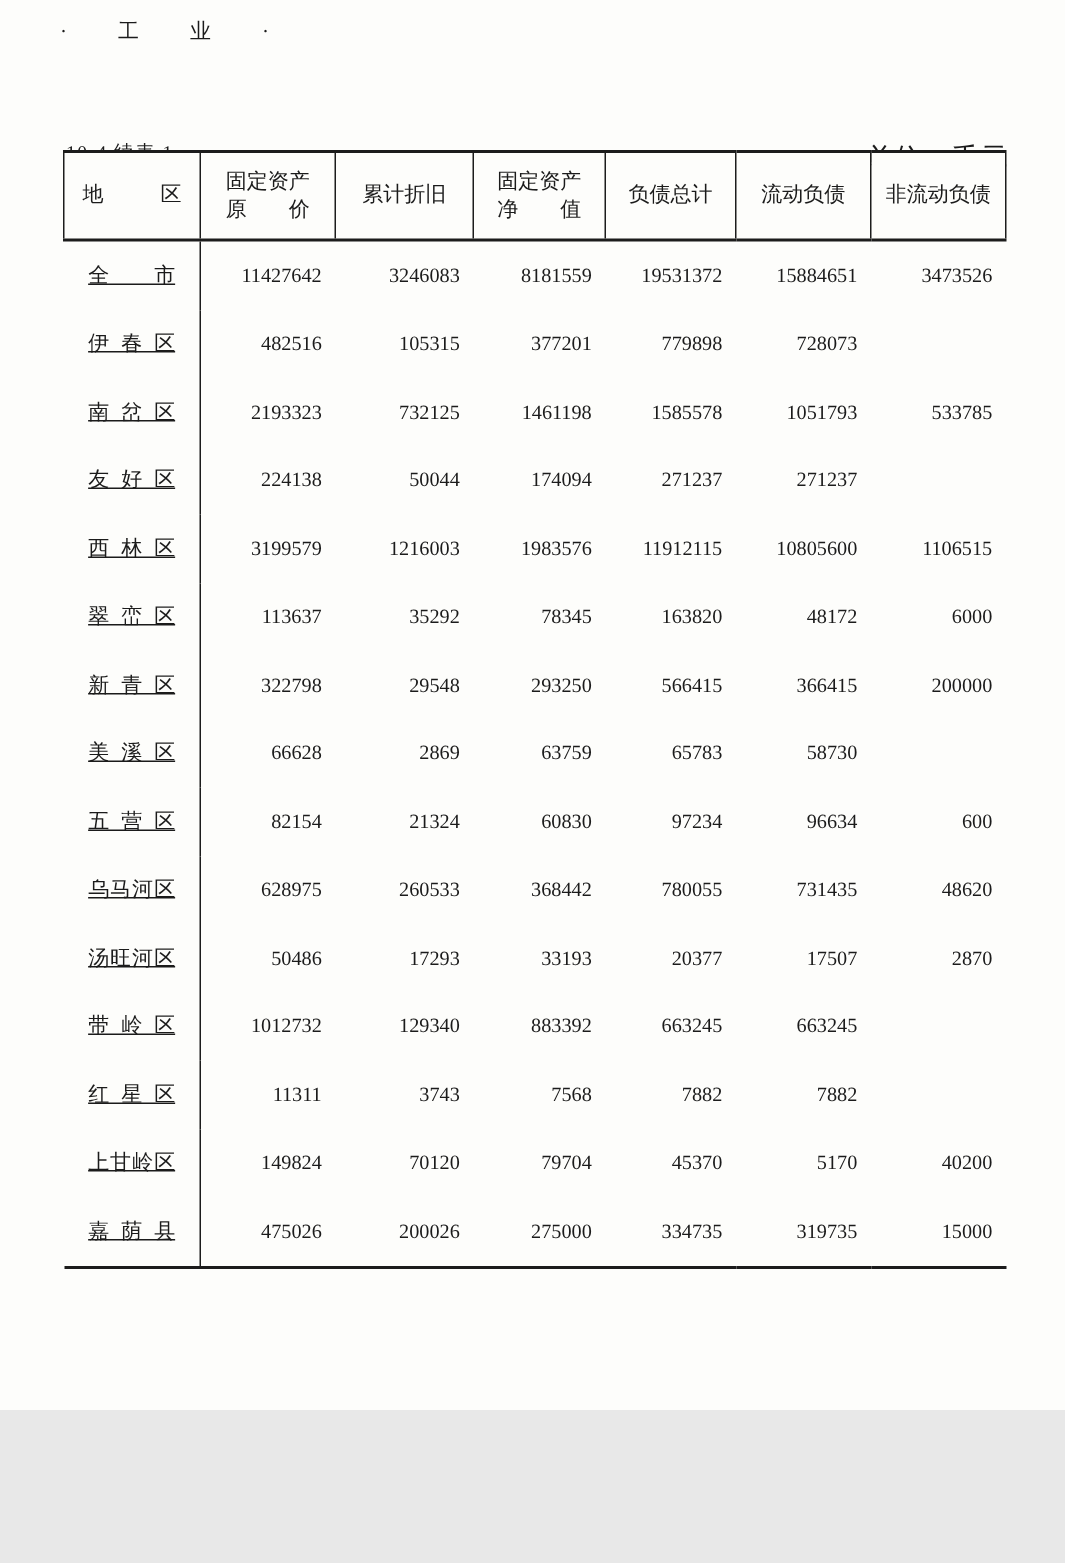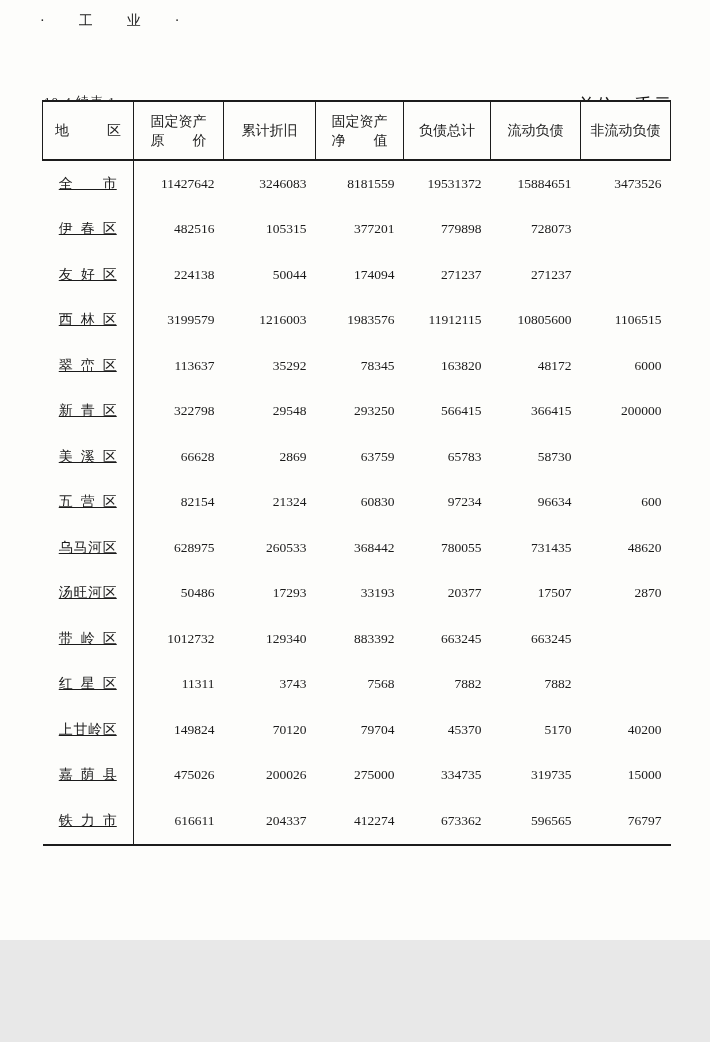--- a/index.html
+++ b/index.html
@@ -169,20 +169,31 @@
             </td>
             <td class="value-cell">482516</td>
             <td class="value-cell">105315</td>
             <td class="value-cell">377201</td>
             <td class="value-cell">779898</td>
             <td class="value-cell">728073</td>
             <td class="value-cell"></td>
           </tr>
           <tr>
             <td class="region-cell">
+              <span class="region-name">南岔区</span>
+            </td>
+            <td class="value-cell">2193323</td>
+            <td class="value-cell">732125</td>
+            <td class="value-cell">1461198</td>
+            <td class="value-cell">1585578</td>
+            <td class="value-cell">1051793</td>
+            <td class="value-cell">533785</td>
+          </tr>
+          <tr>
+            <td class="region-cell">
               <span class="region-name">友好区</span>
             </td>
             <td class="value-cell">224138</td>
             <td class="value-cell">50044</td>
             <td class="value-cell">174094</td>
             <td class="value-cell">271237</td>
             <td class="value-cell">271237</td>
             <td class="value-cell"></td>
           </tr>
           <tr>
@@ -299,30 +310,19 @@
             <td class="region-cell">
               <span class="region-name">嘉荫县</span>
             </td>
             <td class="value-cell">475026</td>
             <td class="value-cell">200026</td>
             <td class="value-cell">275000</td>
             <td class="value-cell">334735</td>
             <td class="value-cell">319735</td>
             <td class="value-cell">15000</td>
           </tr>
-          <tr>
-            <td class="region-cell">
-              <span class="region-name">铁力市</span>
-            </td>
-            <td class="value-cell">616611</td>
-            <td class="value-cell">204337</td>
-            <td class="value-cell">412274</td>
-            <td class="value-cell">673362</td>
-            <td class="value-cell">596565</td>
-            <td class="value-cell">76797</td>
-          </tr>
         </tbody>
     </table>
   </div>
 
   <div class="page-number">146</div>
 
 </div>
 
 </body></html>

